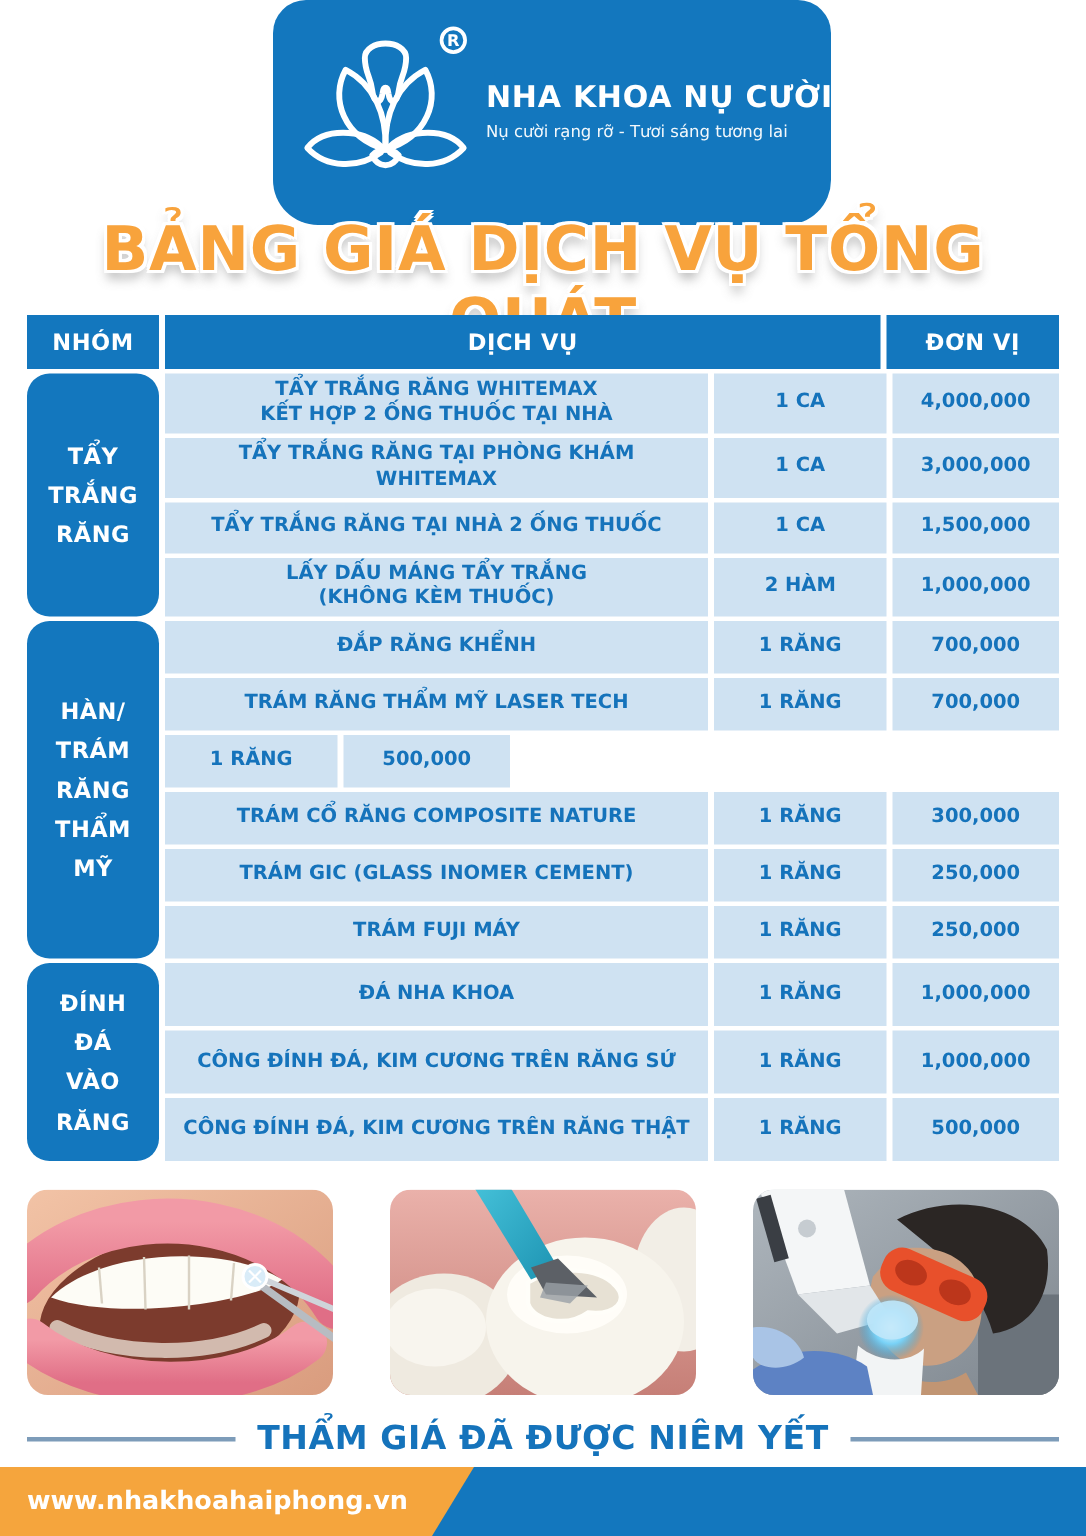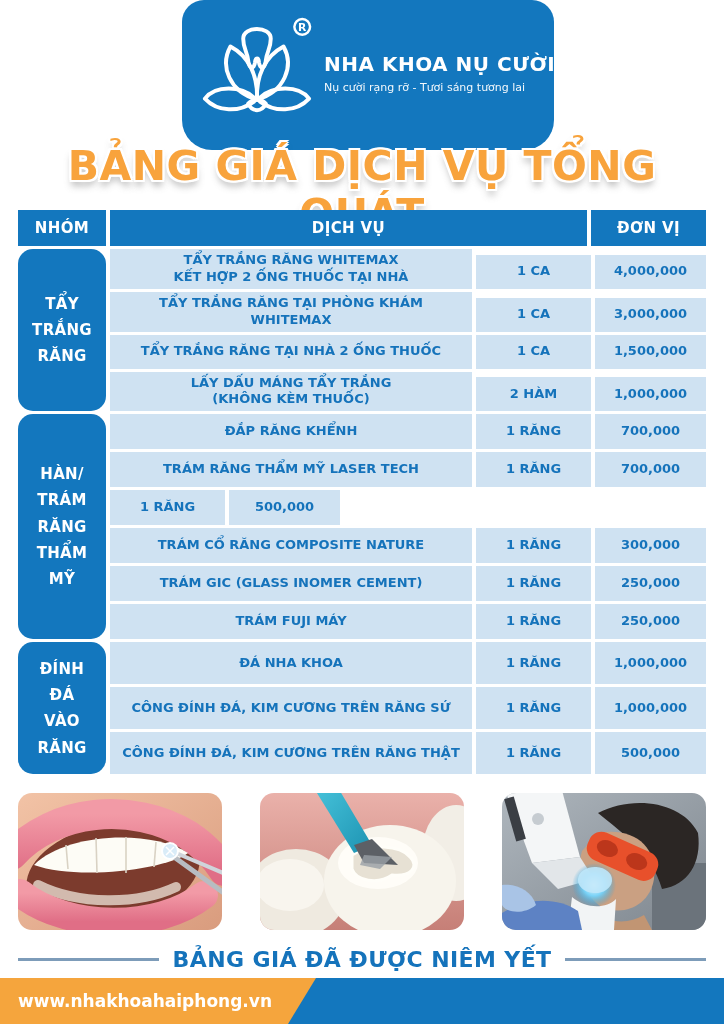--- a/index.html
+++ b/index.html
@@ -47,21 +47,21 @@
 
   .tgroup { display:flex; gap:4px; }
   .group-label {
     width:88px; flex:0 0 auto; background:#1377be; color:#fff;
     display:flex; align-items:center; justify-content:center; text-align:center;
     font-size:15px; font-weight:bold; line-height:1.75; white-space:pre-line;
     letter-spacing:.3px;
     border-radius:15px;
   }
   .rows { flex:1; display:flex; flex-direction:column; gap:3px; }
-  .trow { display:flex; gap:4px;align-items:flex-end; }
+  .trow { display:flex; gap:4px; }
   .tcell {
     background:#cfe2f2; color:#1573bb; font-weight:bold; font-size:13px;
     display:flex; align-items:center; justify-content:center; text-align:center;
     line-height:1.3; white-space:pre-line; padding:3px 6px;
   }
   .tgroup-0 .tcell { min-height:34px; }
   .tgroup-1 .tcell { min-height:35px; }
   .tgroup-2 .tcell { min-height:42px; }
 
   
@@ -312,21 +312,21 @@
         <path d="M76,86 a17,13 0 1 0 34,2 a17,13 0 1 0 -34,-2" fill="#bfe7fa" opacity=".9"></path>
         <path d="M70,104 C84,116 104,116 114,106 L112,137 L66,137 Z" fill="#f2f4f5"></path>
         <path d="M0,120 C24,104 56,104 76,118 L80,137 L0,137 Z" fill="#5d82c4"></path>
         <path d="M0,92 C14,90 30,98 34,112 C22,122 4,120 0,112 Z" fill="#a9c4e6"></path>
       </svg>
     </div>
   </div>
 
   <div class="notice-row">
     <div class="notice-line"></div>
-    <div class="notice-text">BẢNG GIÁ ĐÃ ĐƯỢC NIÊM YẾT</div>
+    <div class="notice-text">THẨM GIÁ ĐÃ ĐƯỢC NIÊM YẾT</div>
     <div class="notice-line"></div>
   </div>
 
   <div class="bottom-bar">
     <div class="bottom-orange"></div>
     <div class="bar-website">www.nhakhoahaiphong.vn</div>
     <div class="bar-hotline">HOTLINE 02256 576 999</div>
   </div>
 
 </div>

